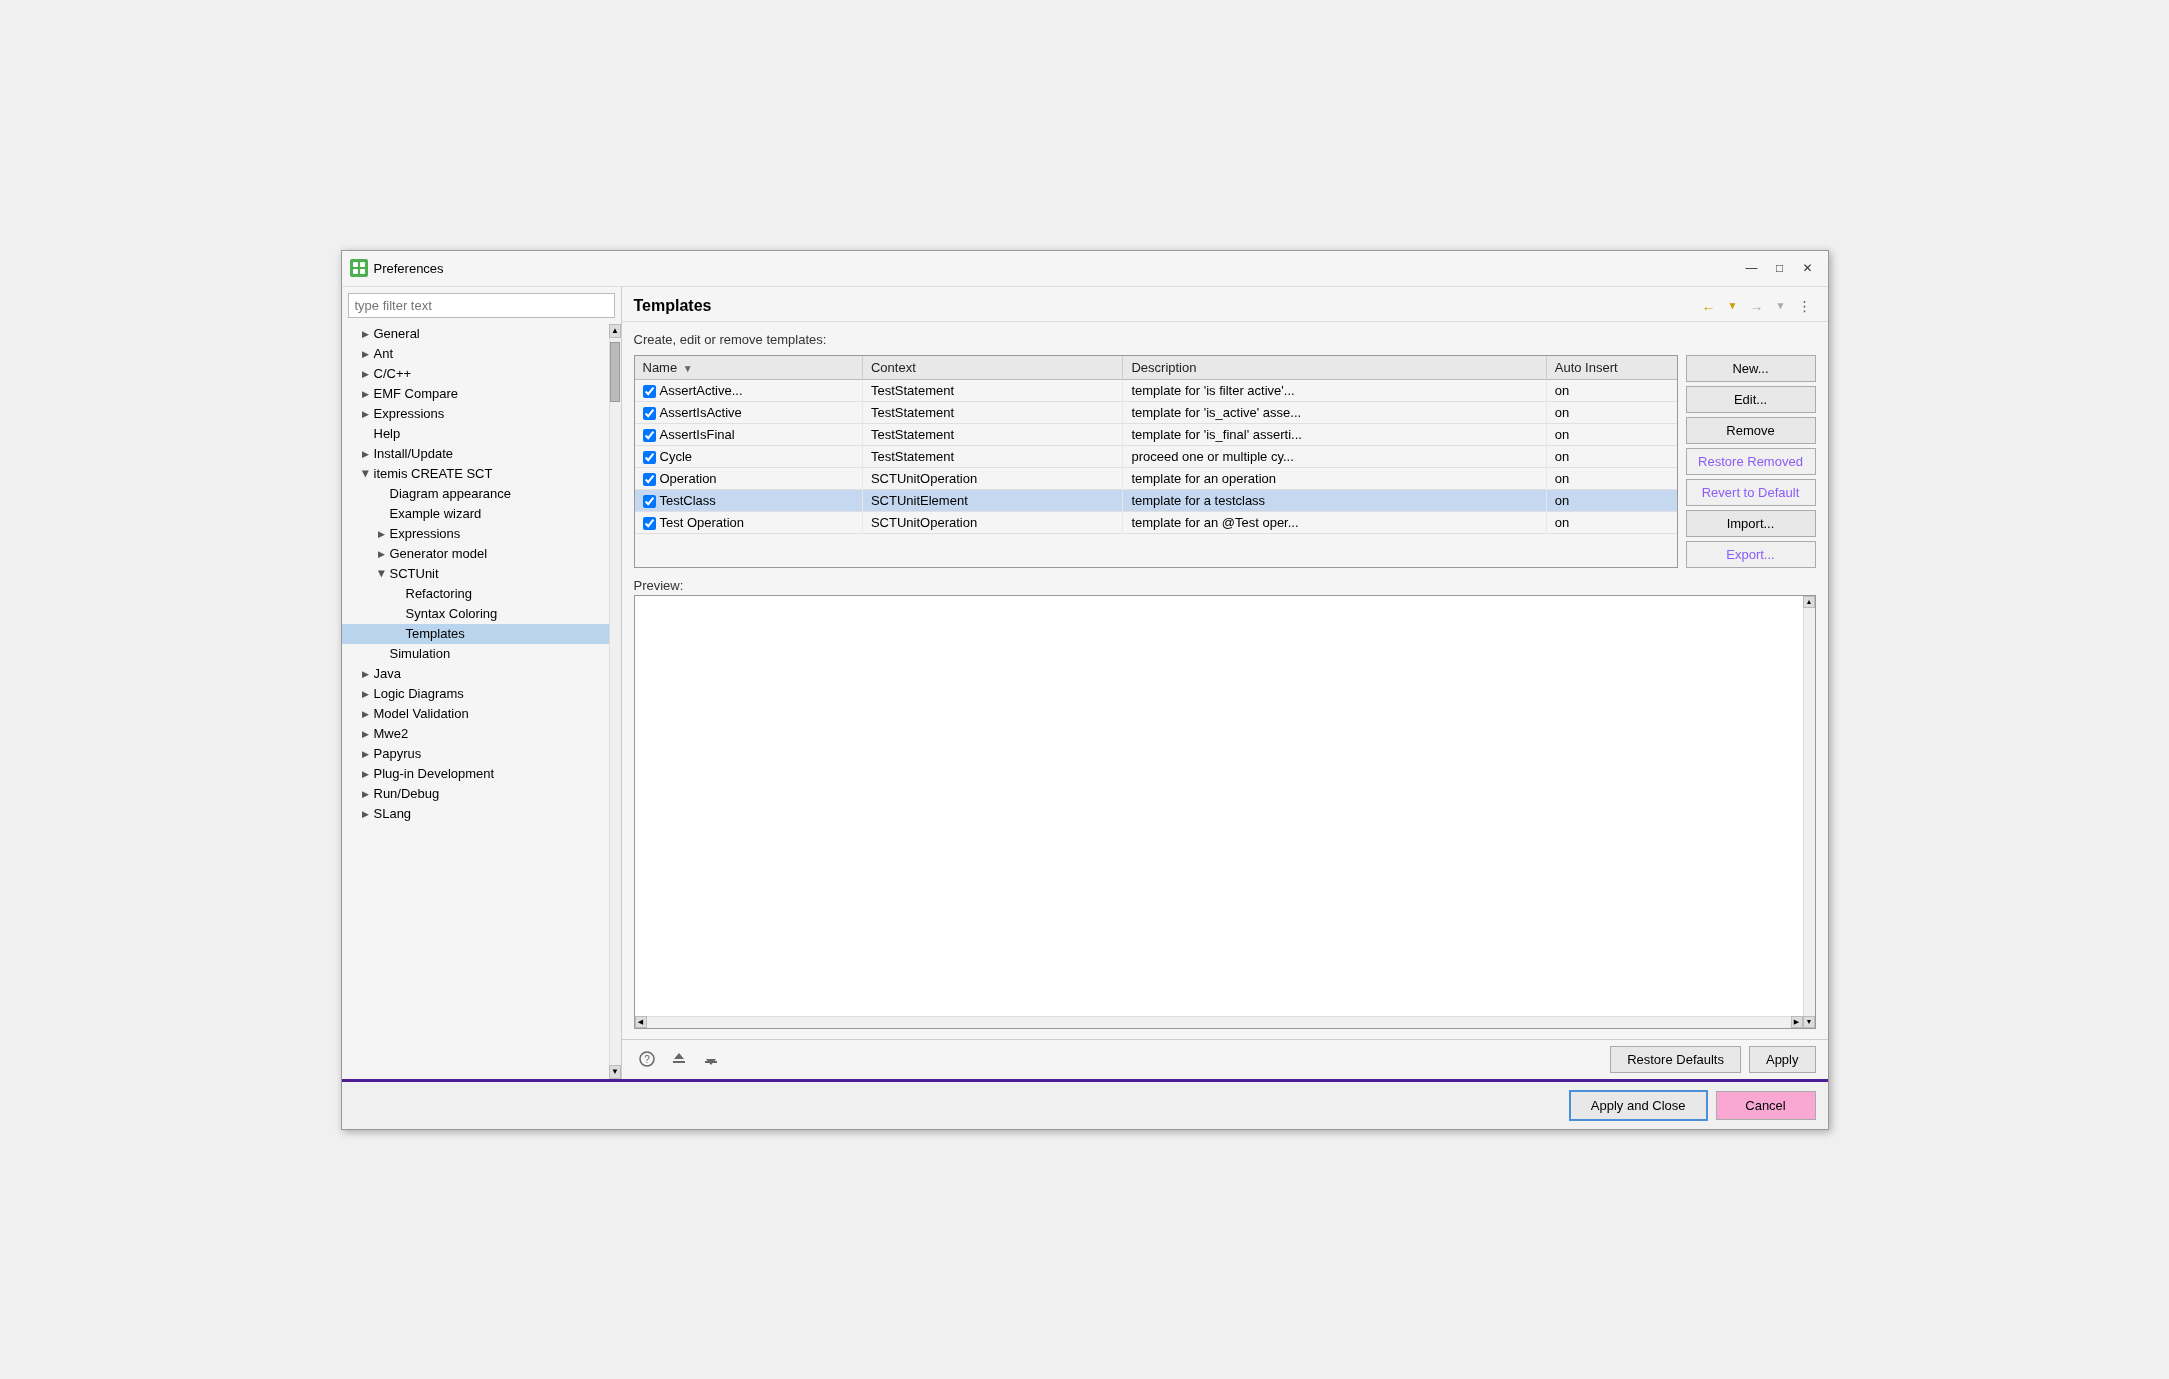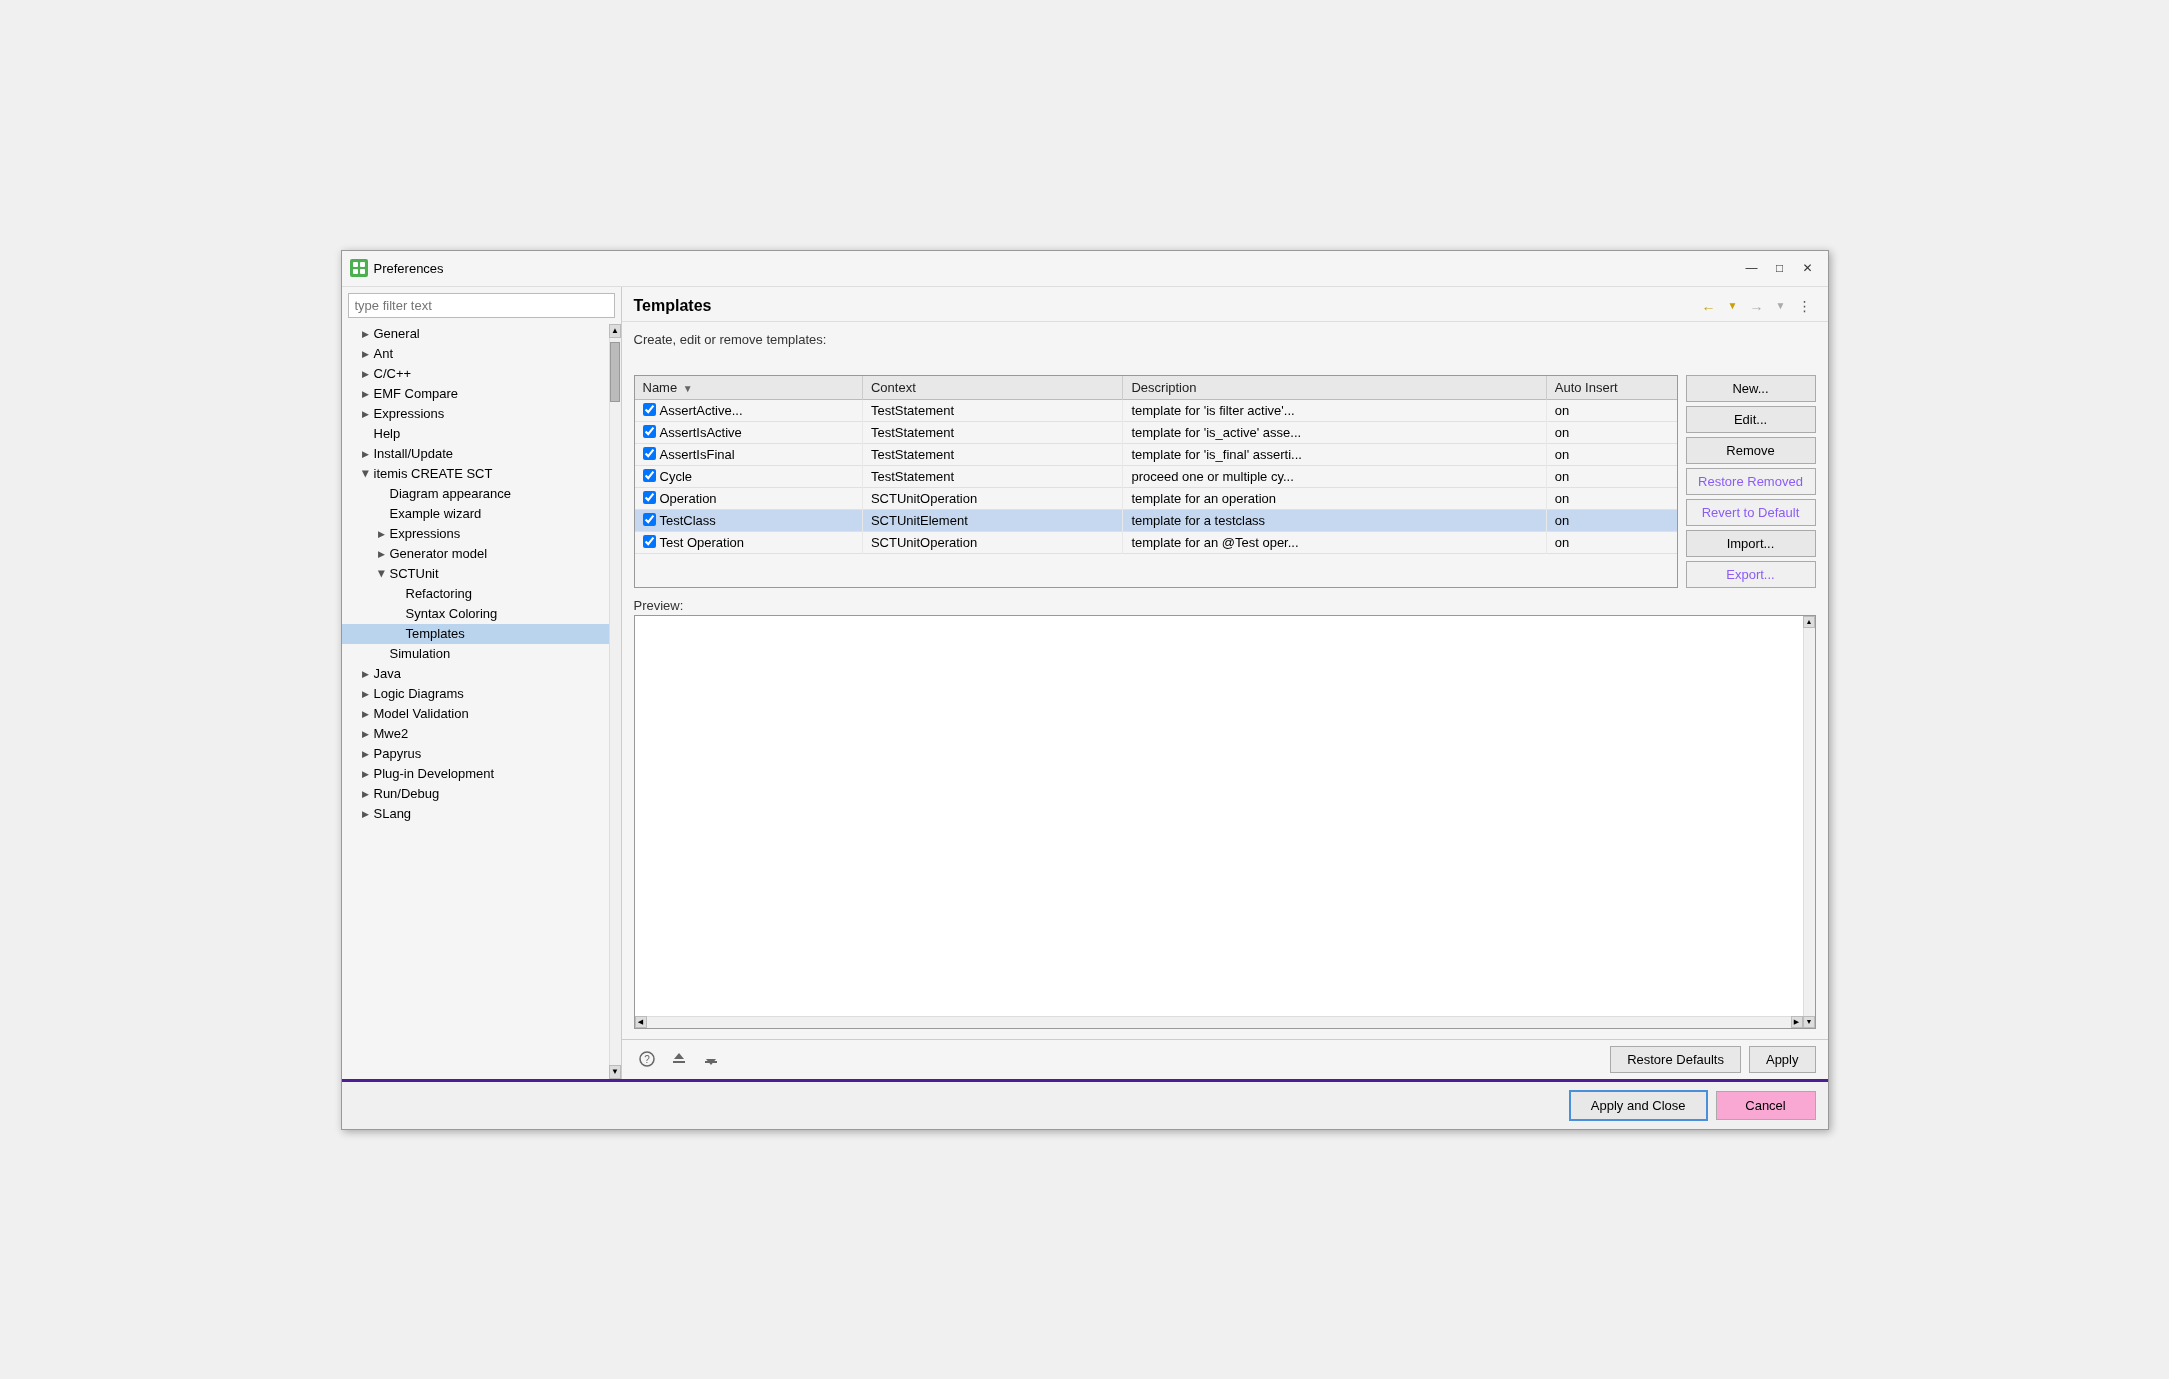--- a/index.html
+++ b/index.html
@@ -188,21 +188,20 @@
     .subtitle {
       font-size: 13px;
       margin-bottom: 8px;
       color: #333;
     }
 
     .template-area {
       display: flex;
       gap: 8px;
       flex: 0 0 auto;
-      margin-top: 20px;
     }
 
     .template-table-wrap {
       flex: 1;
       border: 1px solid #999;
       overflow: hidden;
       display: flex;
       flex-direction: column;
     }
 
@@ -227,21 +226,21 @@
       border-bottom: 1px solid #e0e0e0;
     }
     tbody tr.selected { background: #c5d8f0; }
     tbody td {
       padding: 3px 8px;
       border-right: 1px solid #e8e8e8;
     }
     tbody td:last-child { border-right: none; }
     .checkbox-cell {
       display: flex;
-      align-items: flex-start;
+      align-items: flex-end;
       gap: 4px;
     }
     input[type="checkbox"] {
       width: 13px;
       height: 13px;
       cursor: pointer;
     }
     .col-name { width: 140px; }
     .col-context { width: 160px; }
     .col-desc { width: 260px; }

